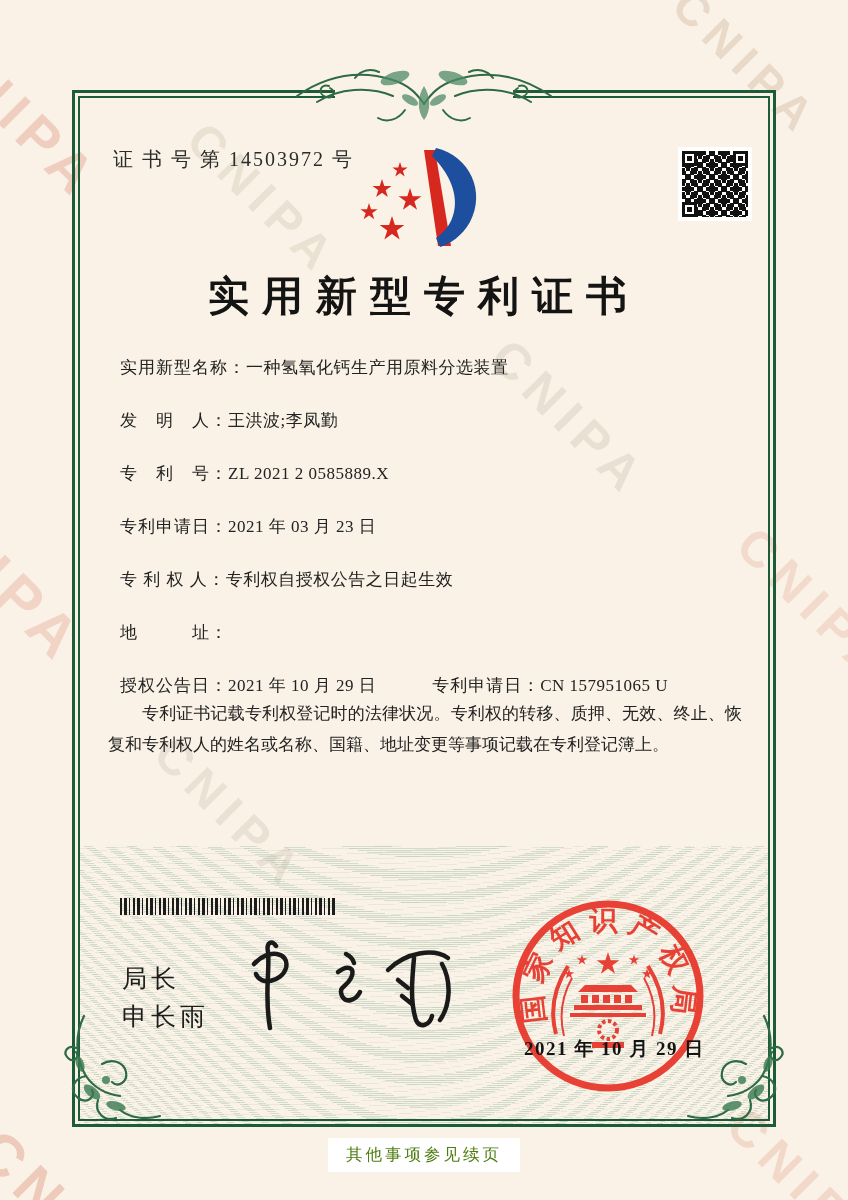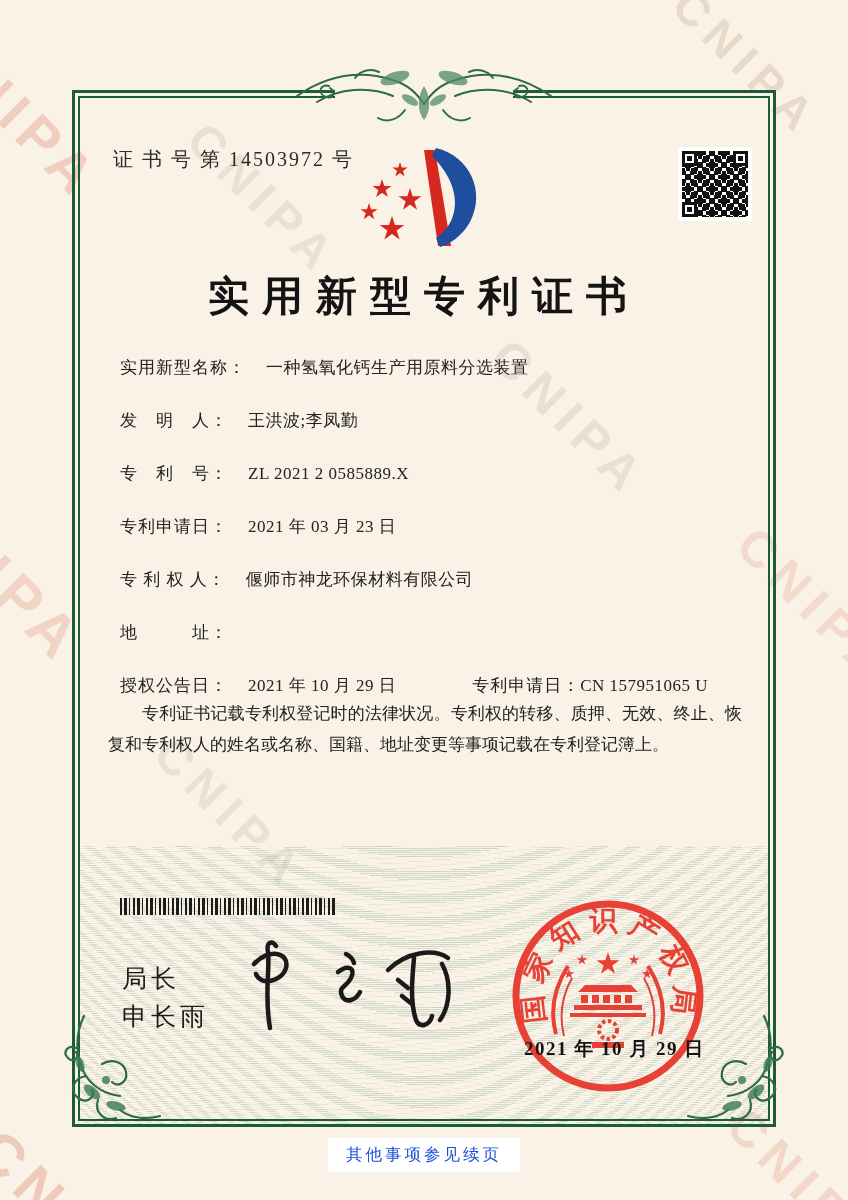--- a/index.html
+++ b/index.html
@@ -63,21 +63,21 @@
   }
   .finder{position:absolute; width:15px; height:15px; background:#fff; border:3px solid #111; box-sizing:border-box;}
   .finder::after{content:""; position:absolute; left:2px; top:2px; width:5px; height:5px; background:#111;}
   .f-tl{left:0; top:0;} .f-tr{right:0; top:0;} .f-bl{left:0; bottom:0;}
   .title{
     position:absolute; left:0; top:269px; width:848px; text-align:center; z-index:4;
     font-size:41px; font-weight:bold; letter-spacing:13px; color:#141414;
   }
   
   .fields{position:absolute; left:120px; top:354px; width:620px; z-index:4; font-size:17px;}
-  .frow{display:flex; margin-bottom:26px; line-height:27px; white-space:nowrap;gap:20px;}
+  .frow{display:flex; margin-bottom:26px; line-height:27px; white-space:nowrap;}
   .flabel{white-space:pre; letter-spacing:1px;}
   .fvalue{letter-spacing:.5px;}
   .pair2{margin-left:56px; display:flex;}
   
   .body-text{
     position:absolute; left:108px; top:698px; width:634px; z-index:4;
     font-size:17px; line-height:31px; text-align:justify;
   }
   .body-text p{margin:0; text-indent:2em;}
   
@@ -94,21 +94,21 @@
   .seal-date{
     position:absolute; left:524px; top:1036px; z-index:6;
     font-size:19px; font-weight:600; letter-spacing:1.5px; color:#141414;
   }
   .page-info{
     position:absolute; left:0; top:1096px; width:848px; text-align:center; z-index:4;
     font-size:15.5px; letter-spacing:2px; color:#2b2b2b;margin-top:46px;
   }
   .continuation{
     position:absolute; left:50%; top:1138px; transform:translateX(-50%); z-index:4;
-    background:#ffffff; padding:6px 18px; font-size:16.5px; letter-spacing:3px; color:#1d4ed8;
+    background:#ffffff; padding:6px 18px; font-size:16.5px; letter-spacing:3px; color:#4d7c0f;
   }
 </style>
 </head>
 <body>
 
 <div class="page">
 
   <span class="wm wm1">CNIPA</span>
   <span class="wm wm2">CNIPA</span>
   <span class="wm wm3">CNIPA</span>
@@ -222,21 +222,21 @@
     <div class="frow">
       <span class="flabel">专　利　号：</span>
       <span class="fvalue">ZL 2021 2 0585889.X</span>
     </div>
     <div class="frow">
       <span class="flabel">专利申请日：</span>
       <span class="fvalue">2021 年 03 月 23 日</span>
     </div>
     <div class="frow">
       <span class="flabel">专 利 权 人：</span>
-      <span class="fvalue">偃师市神龙环保材料有限公司</span>
+      <span class="fvalue">专利权自授权公告之日起生效</span>
     </div>
     <div class="frow">
       <span class="flabel">地　　　址：</span>
     </div>
     <div class="frow">
       <span class="flabel">授权公告日：</span>
       <span class="fvalue">2021 年 10 月 29 日</span>
       <span class="pair2">
         <span class="flabel">专利申请日：</span>
         <span class="fvalue">CN 157951065 U</span>

